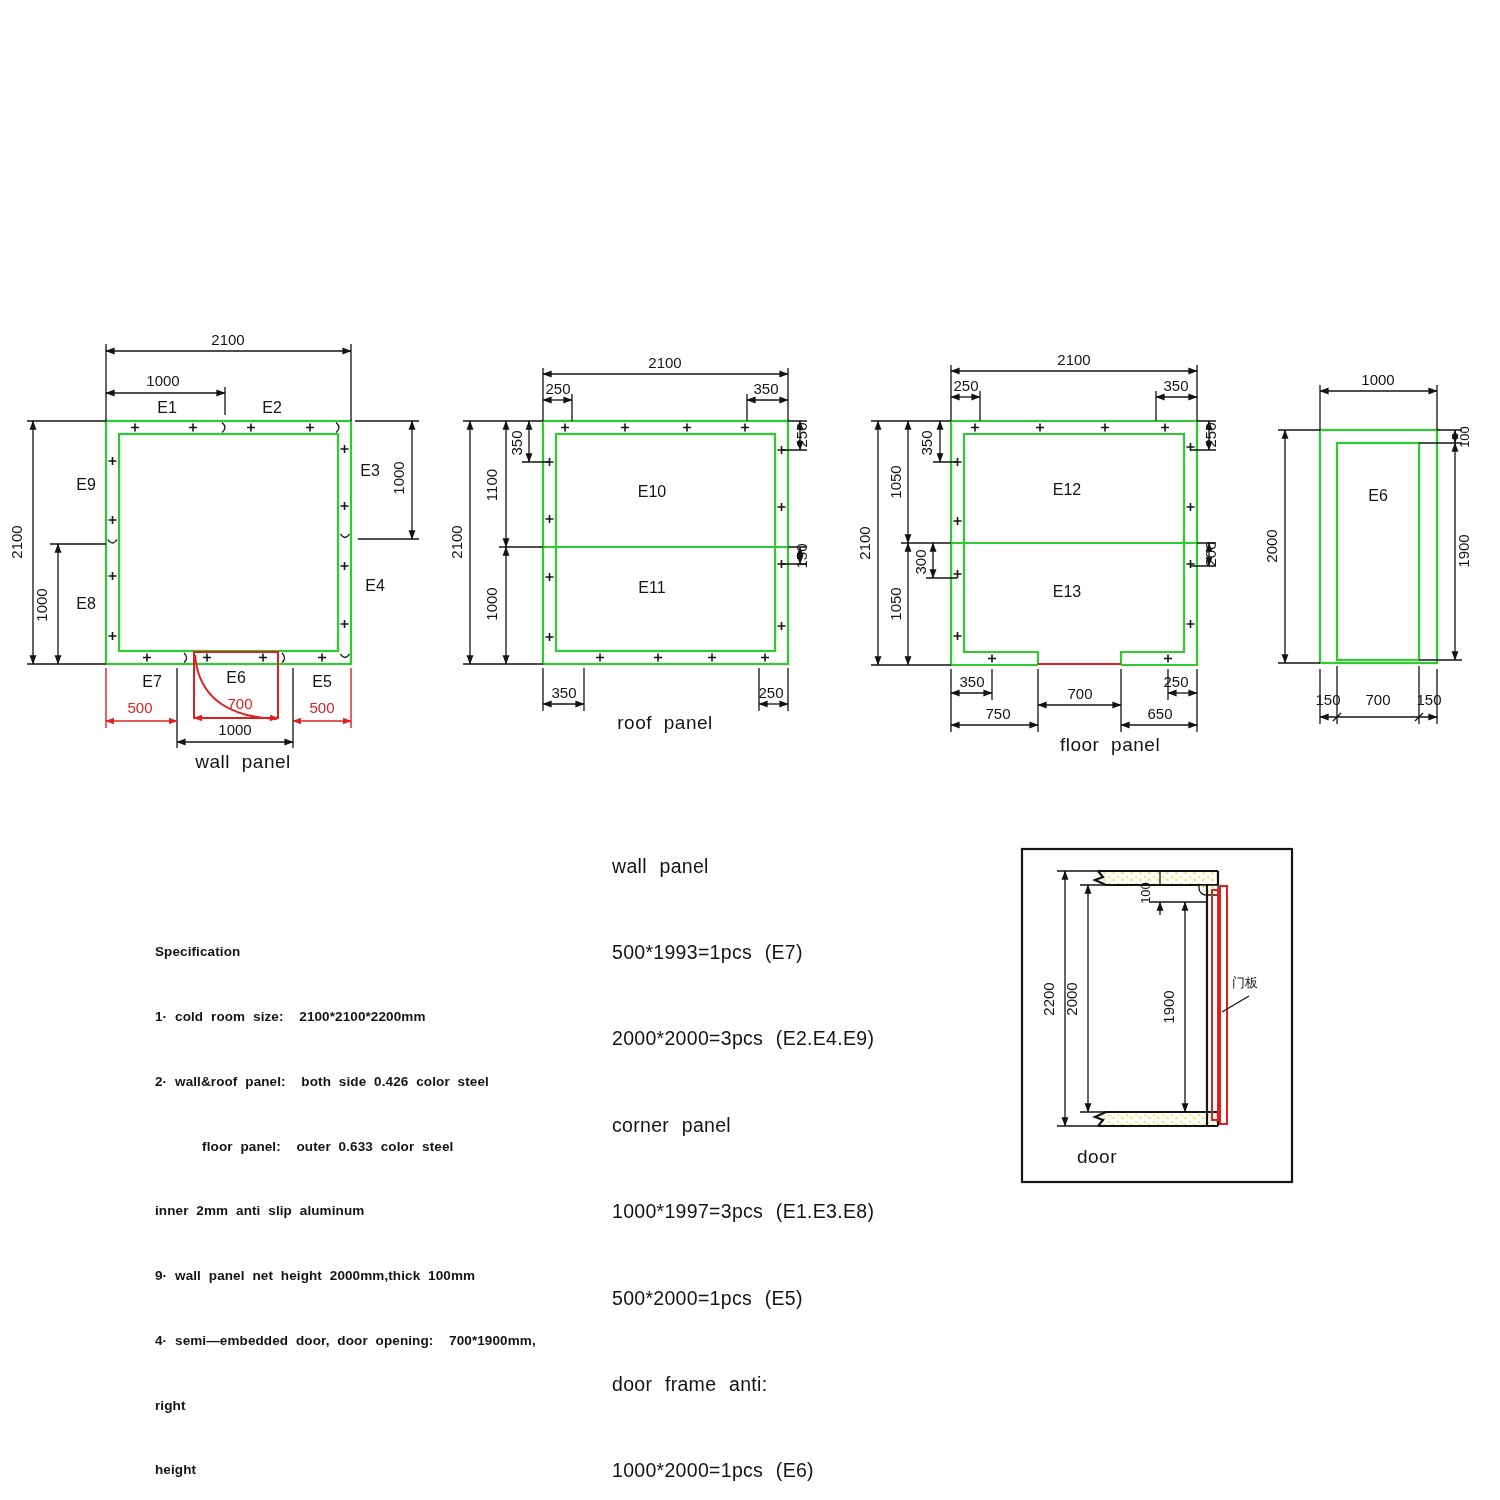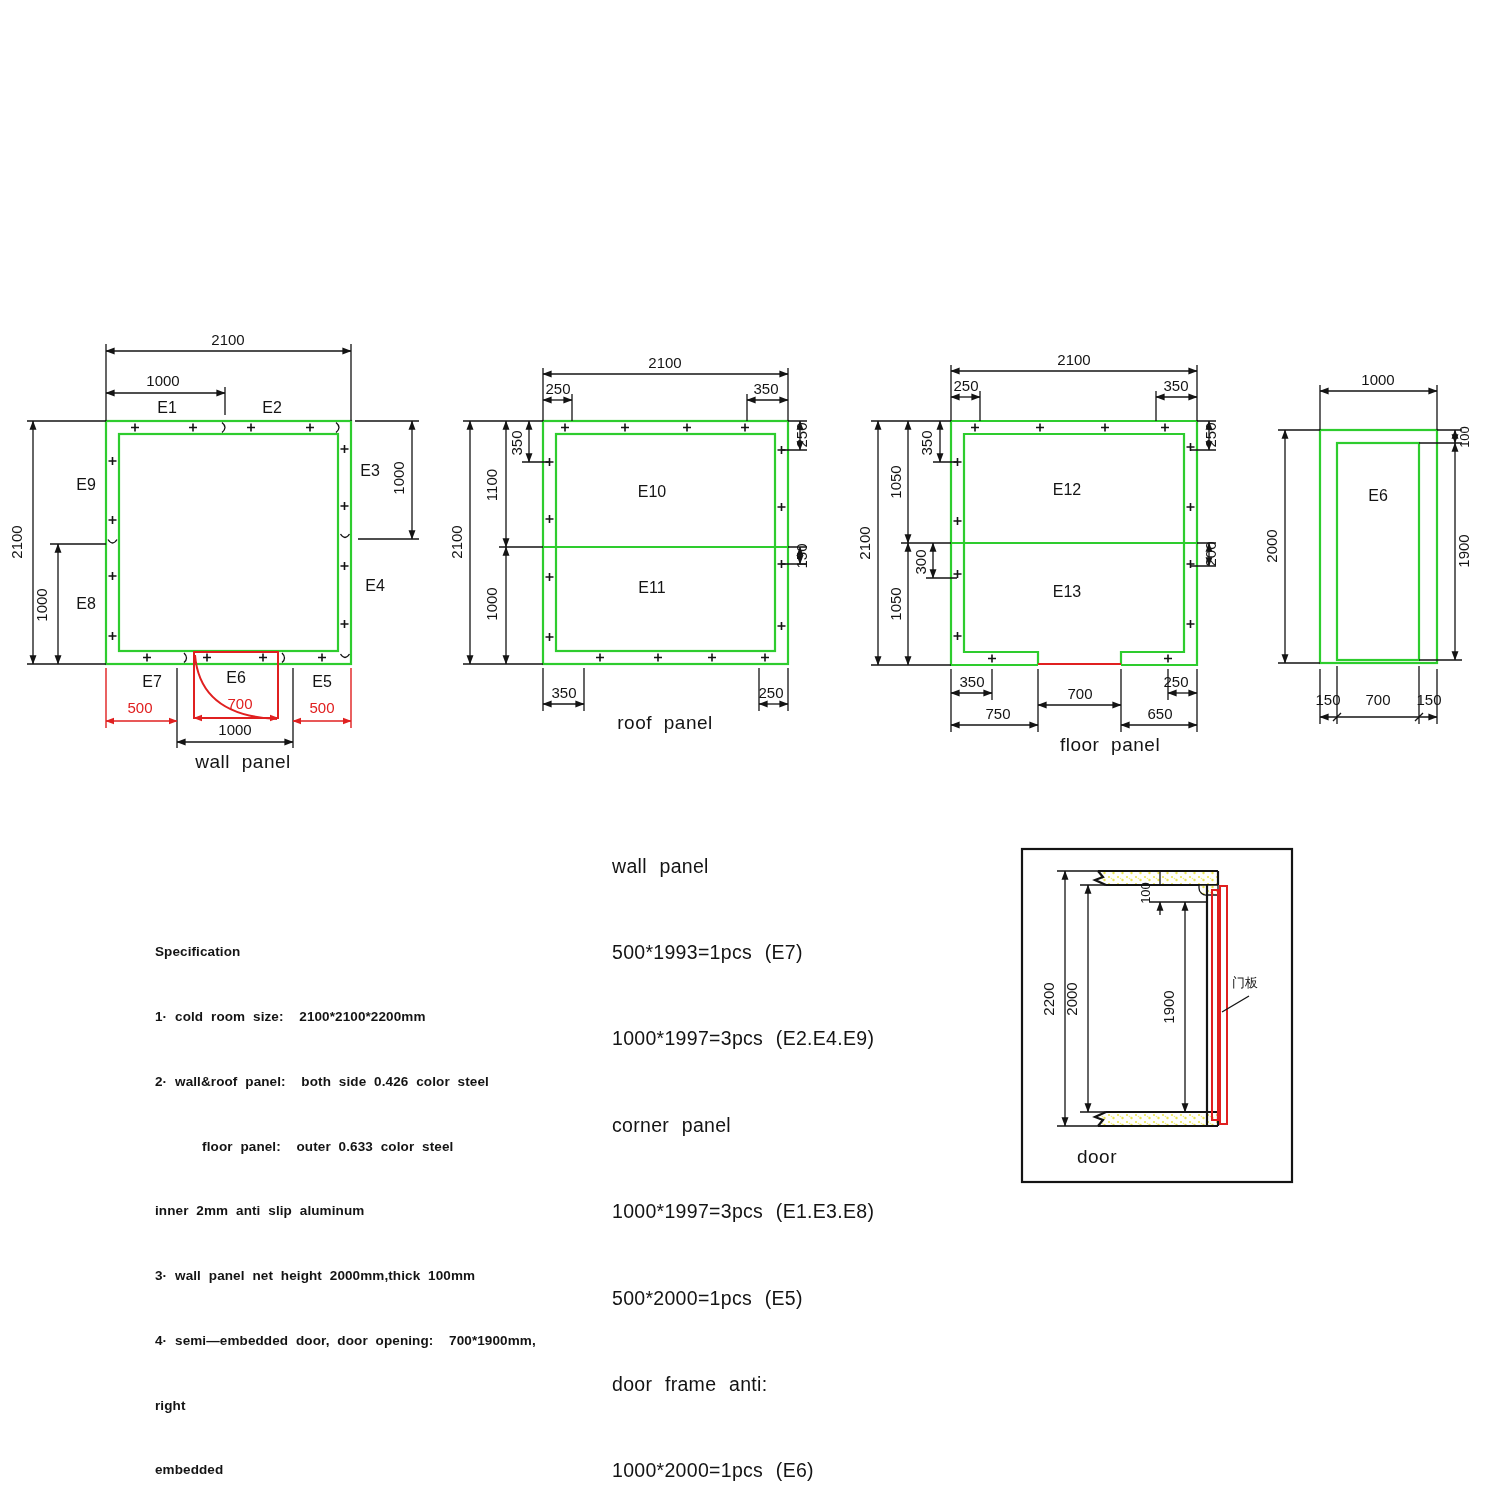--- a/index.html
+++ b/index.html
@@ -234,37 +234,37 @@
   </g>
 </svg>
 
 
 <div class="spec">
   <div>Specification</div>
   <div>1· cold room size:  2100*2100*2200mm</div>
   <div>2· wall&amp;roof panel:  both side 0.426 color steel</div>
   <div>      floor panel:  outer 0.633 color steel</div>
   <div>inner 2mm anti slip aluminum</div>
-  <div>3· wall panel net height 2000mm,thick 100mm</div>
+  <div>9· wall panel net height 2000mm,thick 100mm</div>
   <div>4· semi—embedded door, door opening:  700*1900mm,</div>
   <div>right</div>
-  <div>embedded</div>
+  <div>height</div>
   
   
   
   
   
   
 </div>
 
 
 <div class="plist">
   <div>wall panel</div>
   <div>500*1993=1pcs (E7)</div>
-  <div>1000*1997=3pcs (E2.E4.E9)</div>
+  <div>2000*2000=3pcs (E2.E4.E9)</div>
   <div>corner panel</div>
   <div>1000*1997=3pcs (E1.E3.E8)</div>
   <div>500*2000=1pcs (E5)</div>
   <div>door frame anti:</div>
   <div>1000*2000=1pcs (E6)</div>
   
   
   
   
   

